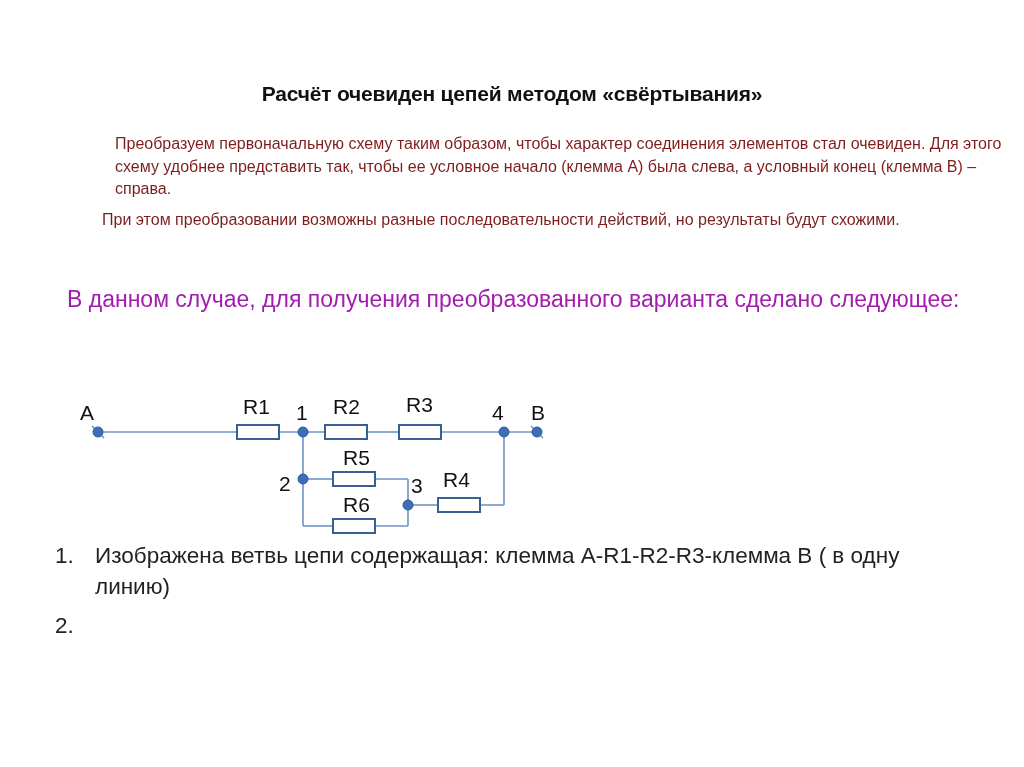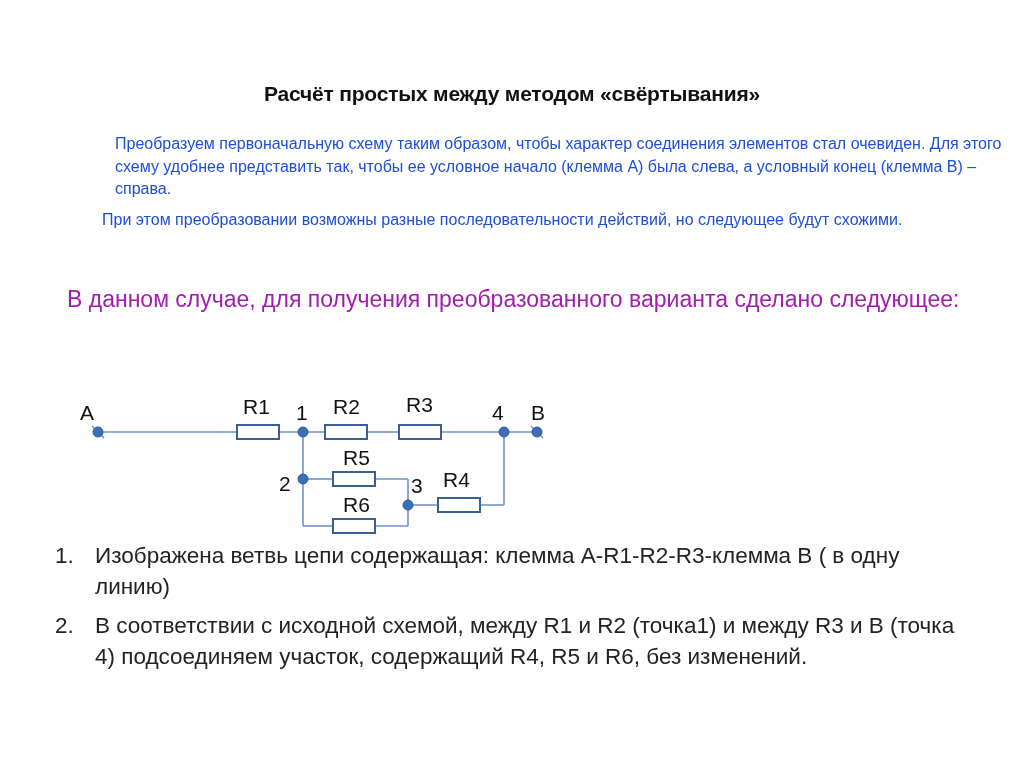--- a/index.html
+++ b/index.html
@@ -1,42 +1,42 @@
 <!DOCTYPE html>
 <html><head>
 <meta charset="utf-8">
 <style>
   html, body { margin: 0; padding: 0; background: #ffffff; }
   body { width: 1024px; height: 767px; position: relative; overflow: hidden;
          font-family: "Liberation Sans", sans-serif; color: #1a1a1a; }
   .title { position: absolute; left: 0; top: 82px; width: 1024px; text-align: center;
            font-size: 21px; font-weight: bold; color: #111; letter-spacing: -0.2px; }
-  .para { position: absolute; left: 58px; width: 910px; font-size: 16px; line-height: 22.5px; color: #1d4ed8; }
+  .para { position: absolute; left: 58px; width: 910px; font-size: 16px; line-height: 22.5px; color: #7f1d1d; }
   .p1 { top: 133px; }
   .p2 { top: 209px; }
   .indent1 { padding-left: 57px; }
   .indent2 { padding-left: 44px; }
   .lead { position: absolute; left: 55px; top: 283px; width: 920px; font-size: 23px; line-height: 33px; color: #a21caf; }
   .list { position: absolute; left: 55px; top: 540px; width: 920px; margin: 0; padding: 0; list-style: none;
           font-size: 22.5px; line-height: 31px; color: #222; }
   .list li { position: relative; padding-left: 40px; margin-bottom: 8px; }
   .list .num { position: absolute; left: 0; top: 0; }
   svg.circuit { position: absolute; left: 0; top: 380px; }
   svg text { font-family: "Liberation Sans", sans-serif; fill: #111; }
 </style>
 </head>
 <body>
 
-<div class="title">Расчёт простых между методом «свёртывания»</div>
+<div class="title">Расчёт очевиден цепей методом «свёртывания»</div>
 
 <div class="para p1 indent1">
   <span>Преобразуем первоначальную схему таким образом, чтобы характер соединения элементов стал очевиден. Для этого схему удобнее представить так, чтобы ее  условное начало (клемма А) была слева, а условный конец (клемма В) – справа.</span>
 </div>
 <div class="para p2 indent2">
-  <span>При этом преобразовании возможны разные последовательности действий, но следующее будут схожими.</span>
+  <span>При этом преобразовании возможны разные последовательности действий, но результаты будут схожими.</span>
 </div>
 
 <div class="lead">
   <span style="padding-left:12px">В данном случае, для получения преобразованного варианта сделано следующее:</span>
 </div>
 
 <svg class="circuit" width="1024" height="165" viewBox="0 380 1024 165">
   <g stroke="#6f94c4" stroke-width="1.6" fill="none">
 
     <line x1="98" y1="432" x2="237" y2="432"></line>
@@ -96,15 +96,14 @@
   </g>
 </svg>
 
 <ol class="list">
   <li>
     <span class="num">1.</span>
     <span>Изображена ветвь цепи содержащая: клемма А-R1-R2-R3-клемма В ( в одну линию)</span>
   </li>
   <li>
     <span class="num">2.</span>
-    <span>В соответствии с исходной схемой, между R1 и R2 (точка1) и между R3 и В (точка 4) подсоединяем участок, содержащий R4, R5 и R6, без изменений.</span>
   </li>
 </ol>
 
 </body></html>

